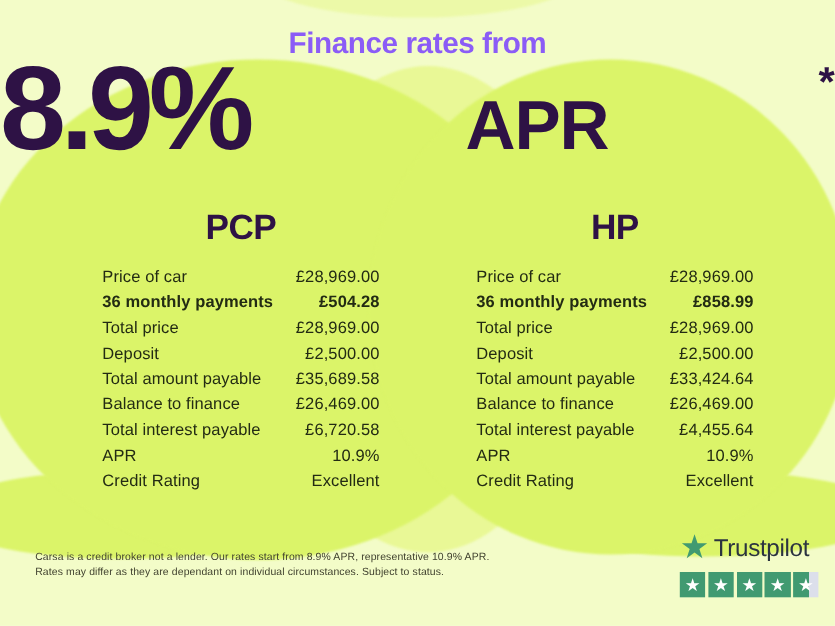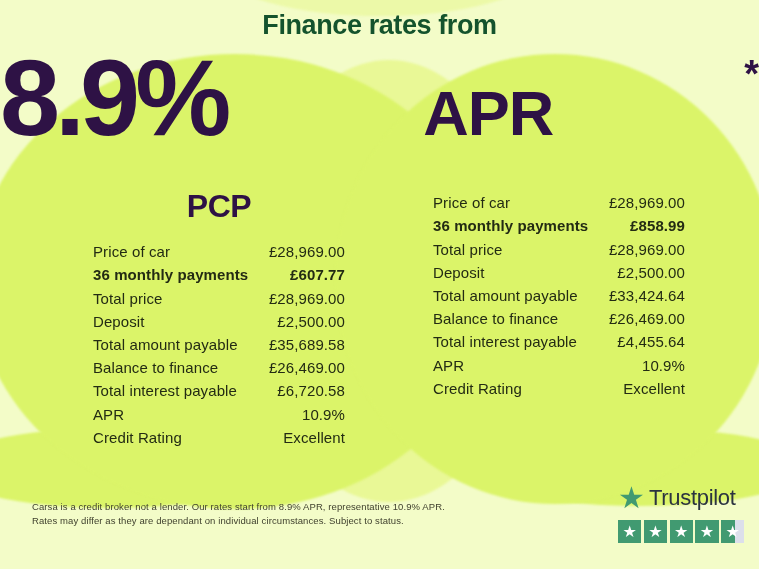--- a/index.html
+++ b/index.html
@@ -14,24 +14,24 @@
   .blob{position:absolute;border-radius:50%;filter:blur(1.2px);}
   .blob-top-center{left:225px;top:-72px;width:310px;height:88px;background:#ecf9a8;}
   .blob-center-light{left:248px;top:60px;width:282px;height:442px;background:#e9f896;}
   .blob-bottom-left{left:-55px;top:428px;width:330px;height:80px;background:#dbf469;}
   .blob-bottom-right{left:470px;top:428px;width:340px;height:78px;background:#dbf469;}
   .blob-left{left:-25px;top:54px;width:520px;height:455px;background:#dbf469;}
   .blob-right{left:335px;top:54px;width:440px;height:450px;background:#dbf469;}
   
   .content{position:absolute;inset:0;z-index:5;}
   .subtitle{
-    position:absolute;top:10px;left:0;width:100%;
+    position:absolute;top:24px;left:0;width:100%;
     text-align:center;
     font-size:27px;font-weight:700;letter-spacing:-0.4px;
-    color:#14532d;
+    color:#8b5cf6;
   }
   .rate-line{
     position:absolute;top:44px;left:0;width:100%;
     display:flex;justify-content:space-between;align-items:baseline;
     color:#2e1245;line-height:1;
   }
   .rate-value{font-size:108px;font-weight:800;letter-spacing:-5px;}
   .rate-suffix{font-size:63px;font-weight:800;letter-spacing:-1px;margin-left:8px;}
   .rate-asterisk{font-size:38px;font-weight:800;position:relative;top:-48px;margin-left:2px;}
   
@@ -107,21 +107,21 @@
 
     <div class="fin-col pcp">
       <div class="fin-col-title">PCP</div>
       <div class="rows">
           <div class="row">
             <span class="label">Price of car</span>
             <span class="value">£28,969.00</span>
           </div>
           <div class="row bold">
             <span class="label">36 monthly payments</span>
-            <span class="value">£607.77</span>
+            <span class="value">£504.28</span>
           </div>
           <div class="row">
             <span class="label">Total price</span>
             <span class="value">£28,969.00</span>
           </div>
           <div class="row">
             <span class="label">Deposit</span>
             <span class="value">£2,500.00</span>
           </div>
           <div class="row">
@@ -141,20 +141,21 @@
             <span class="value">10.9%</span>
           </div>
           <div class="row">
             <span class="label">Credit Rating</span>
             <span class="value">Excellent</span>
           </div>
         </div>
     </div>
 
     <div class="fin-col hp">
+      <div class="fin-col-title">HP</div>
       <div class="rows">
           <div class="row">
             <span class="label">Price of car</span>
             <span class="value">£28,969.00</span>
           </div>
           <div class="row bold">
             <span class="label">36 monthly payments</span>
             <span class="value">£858.99</span>
           </div>
           <div class="row">

